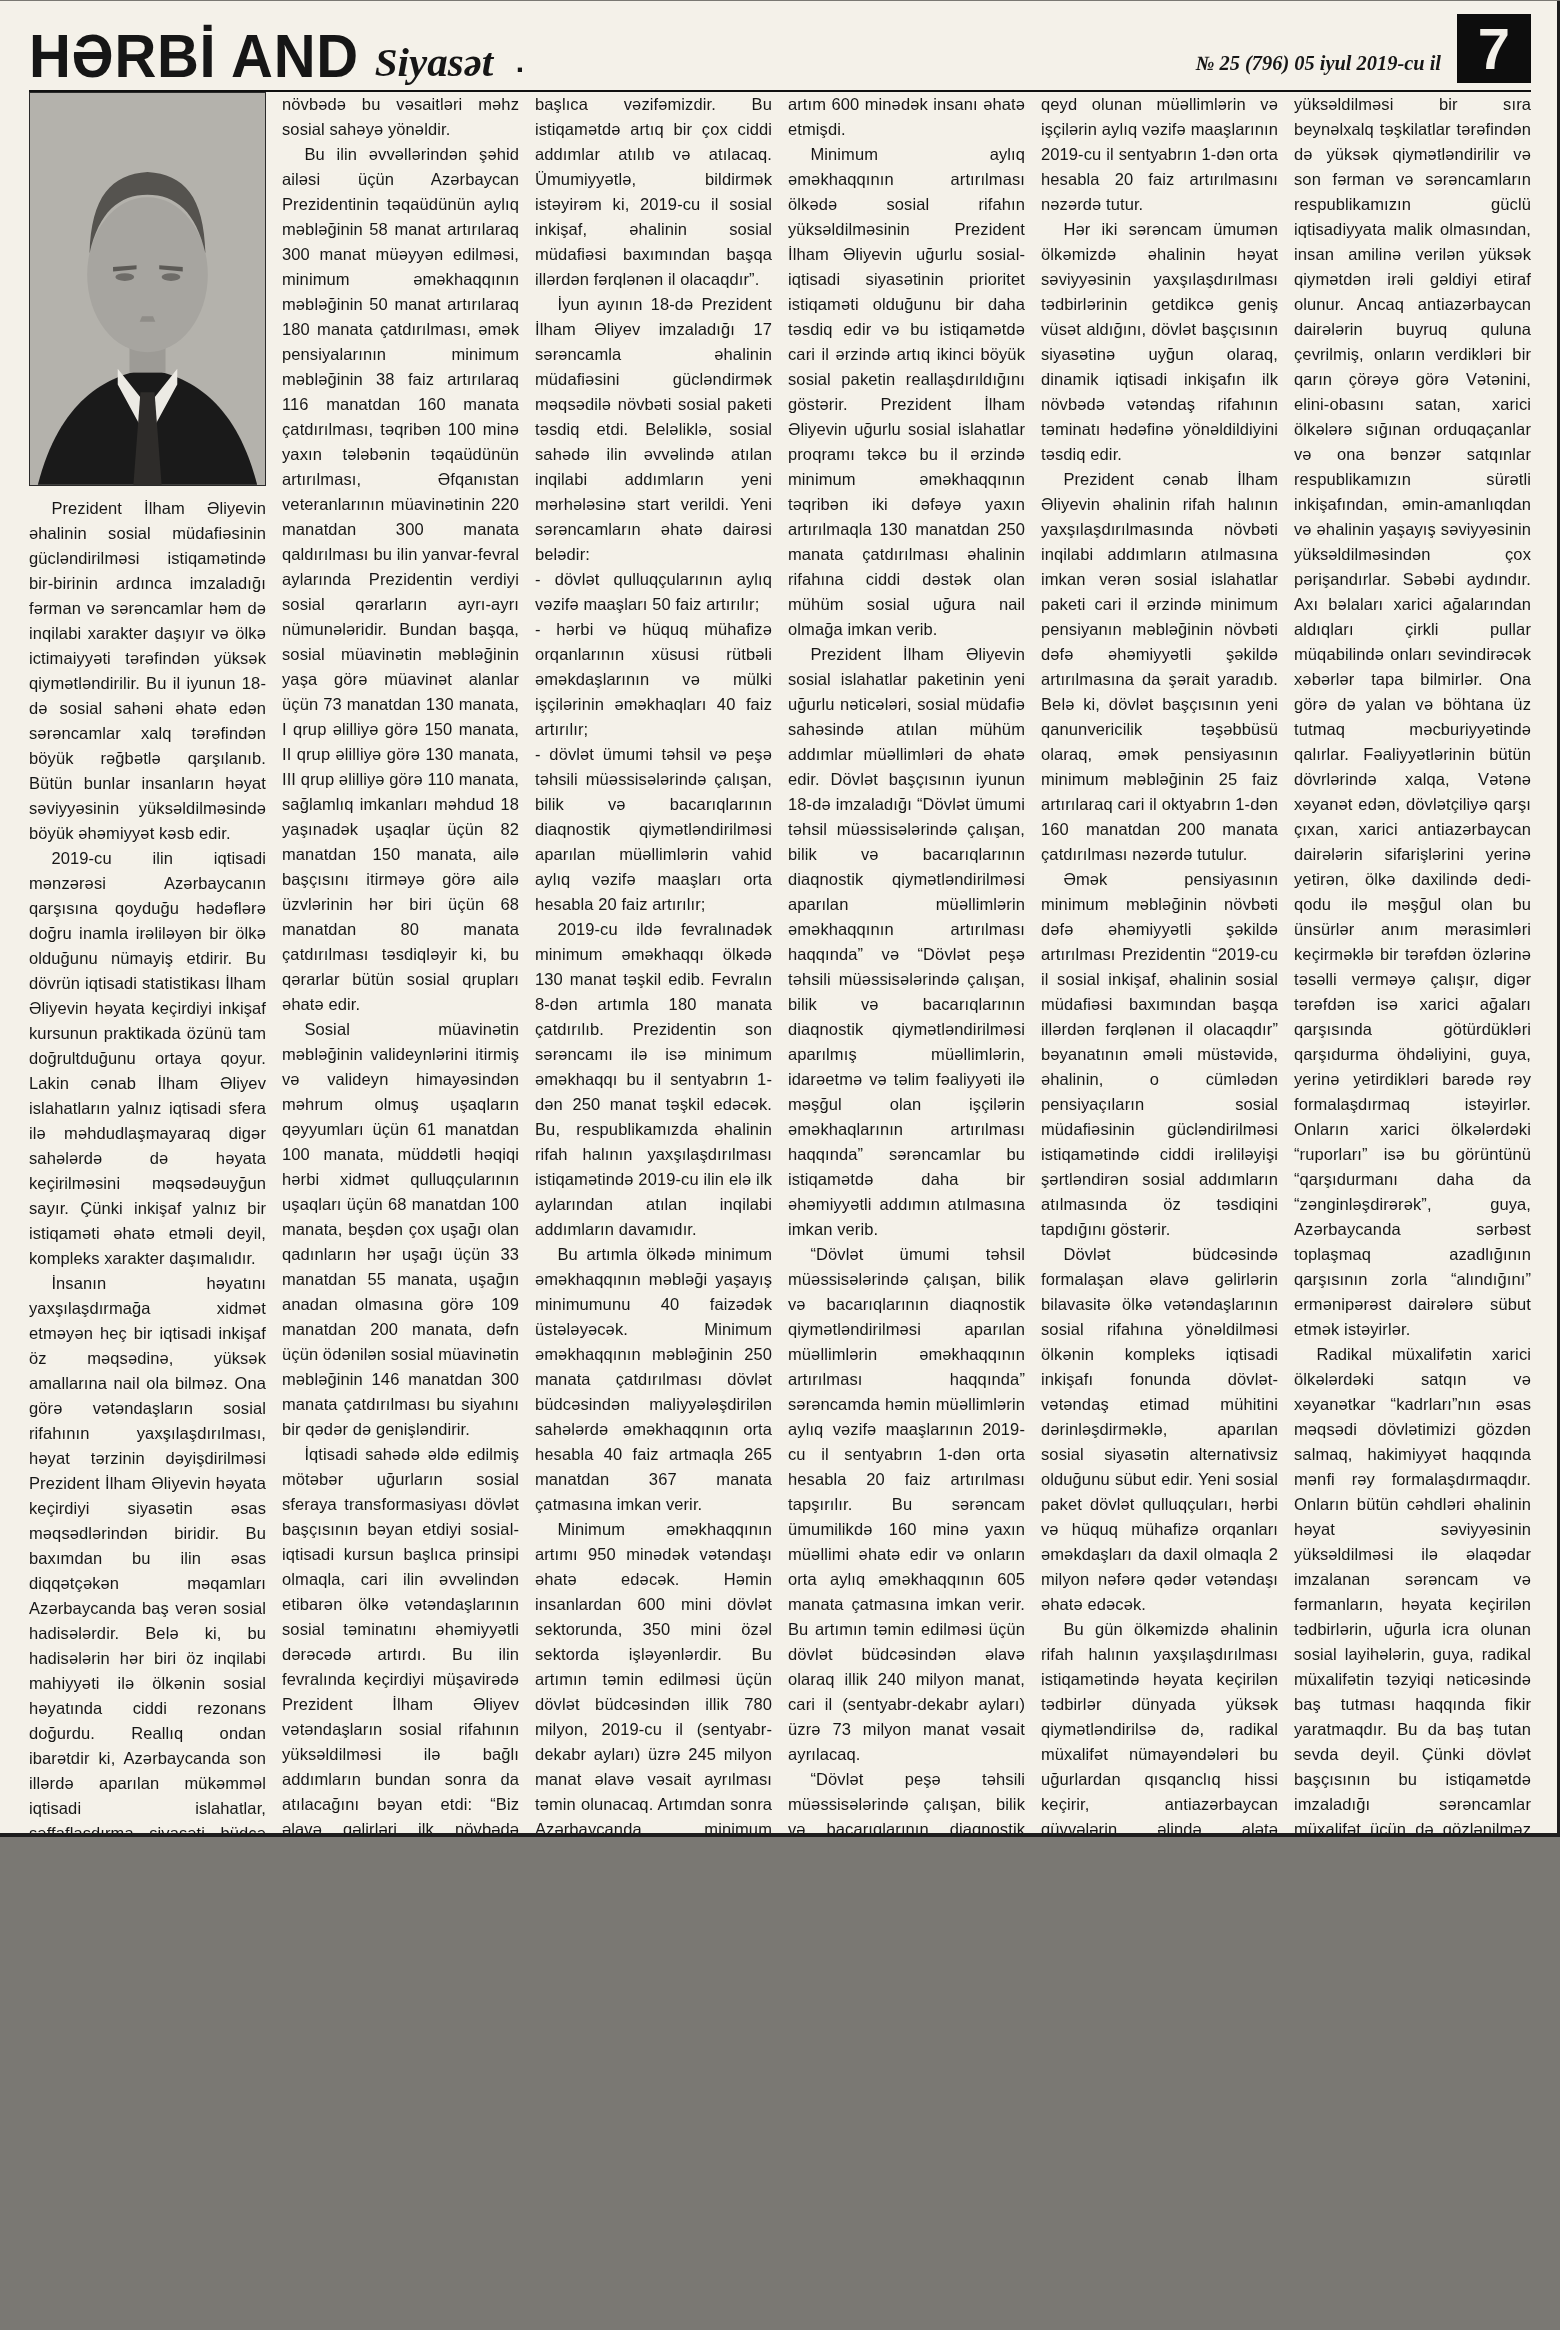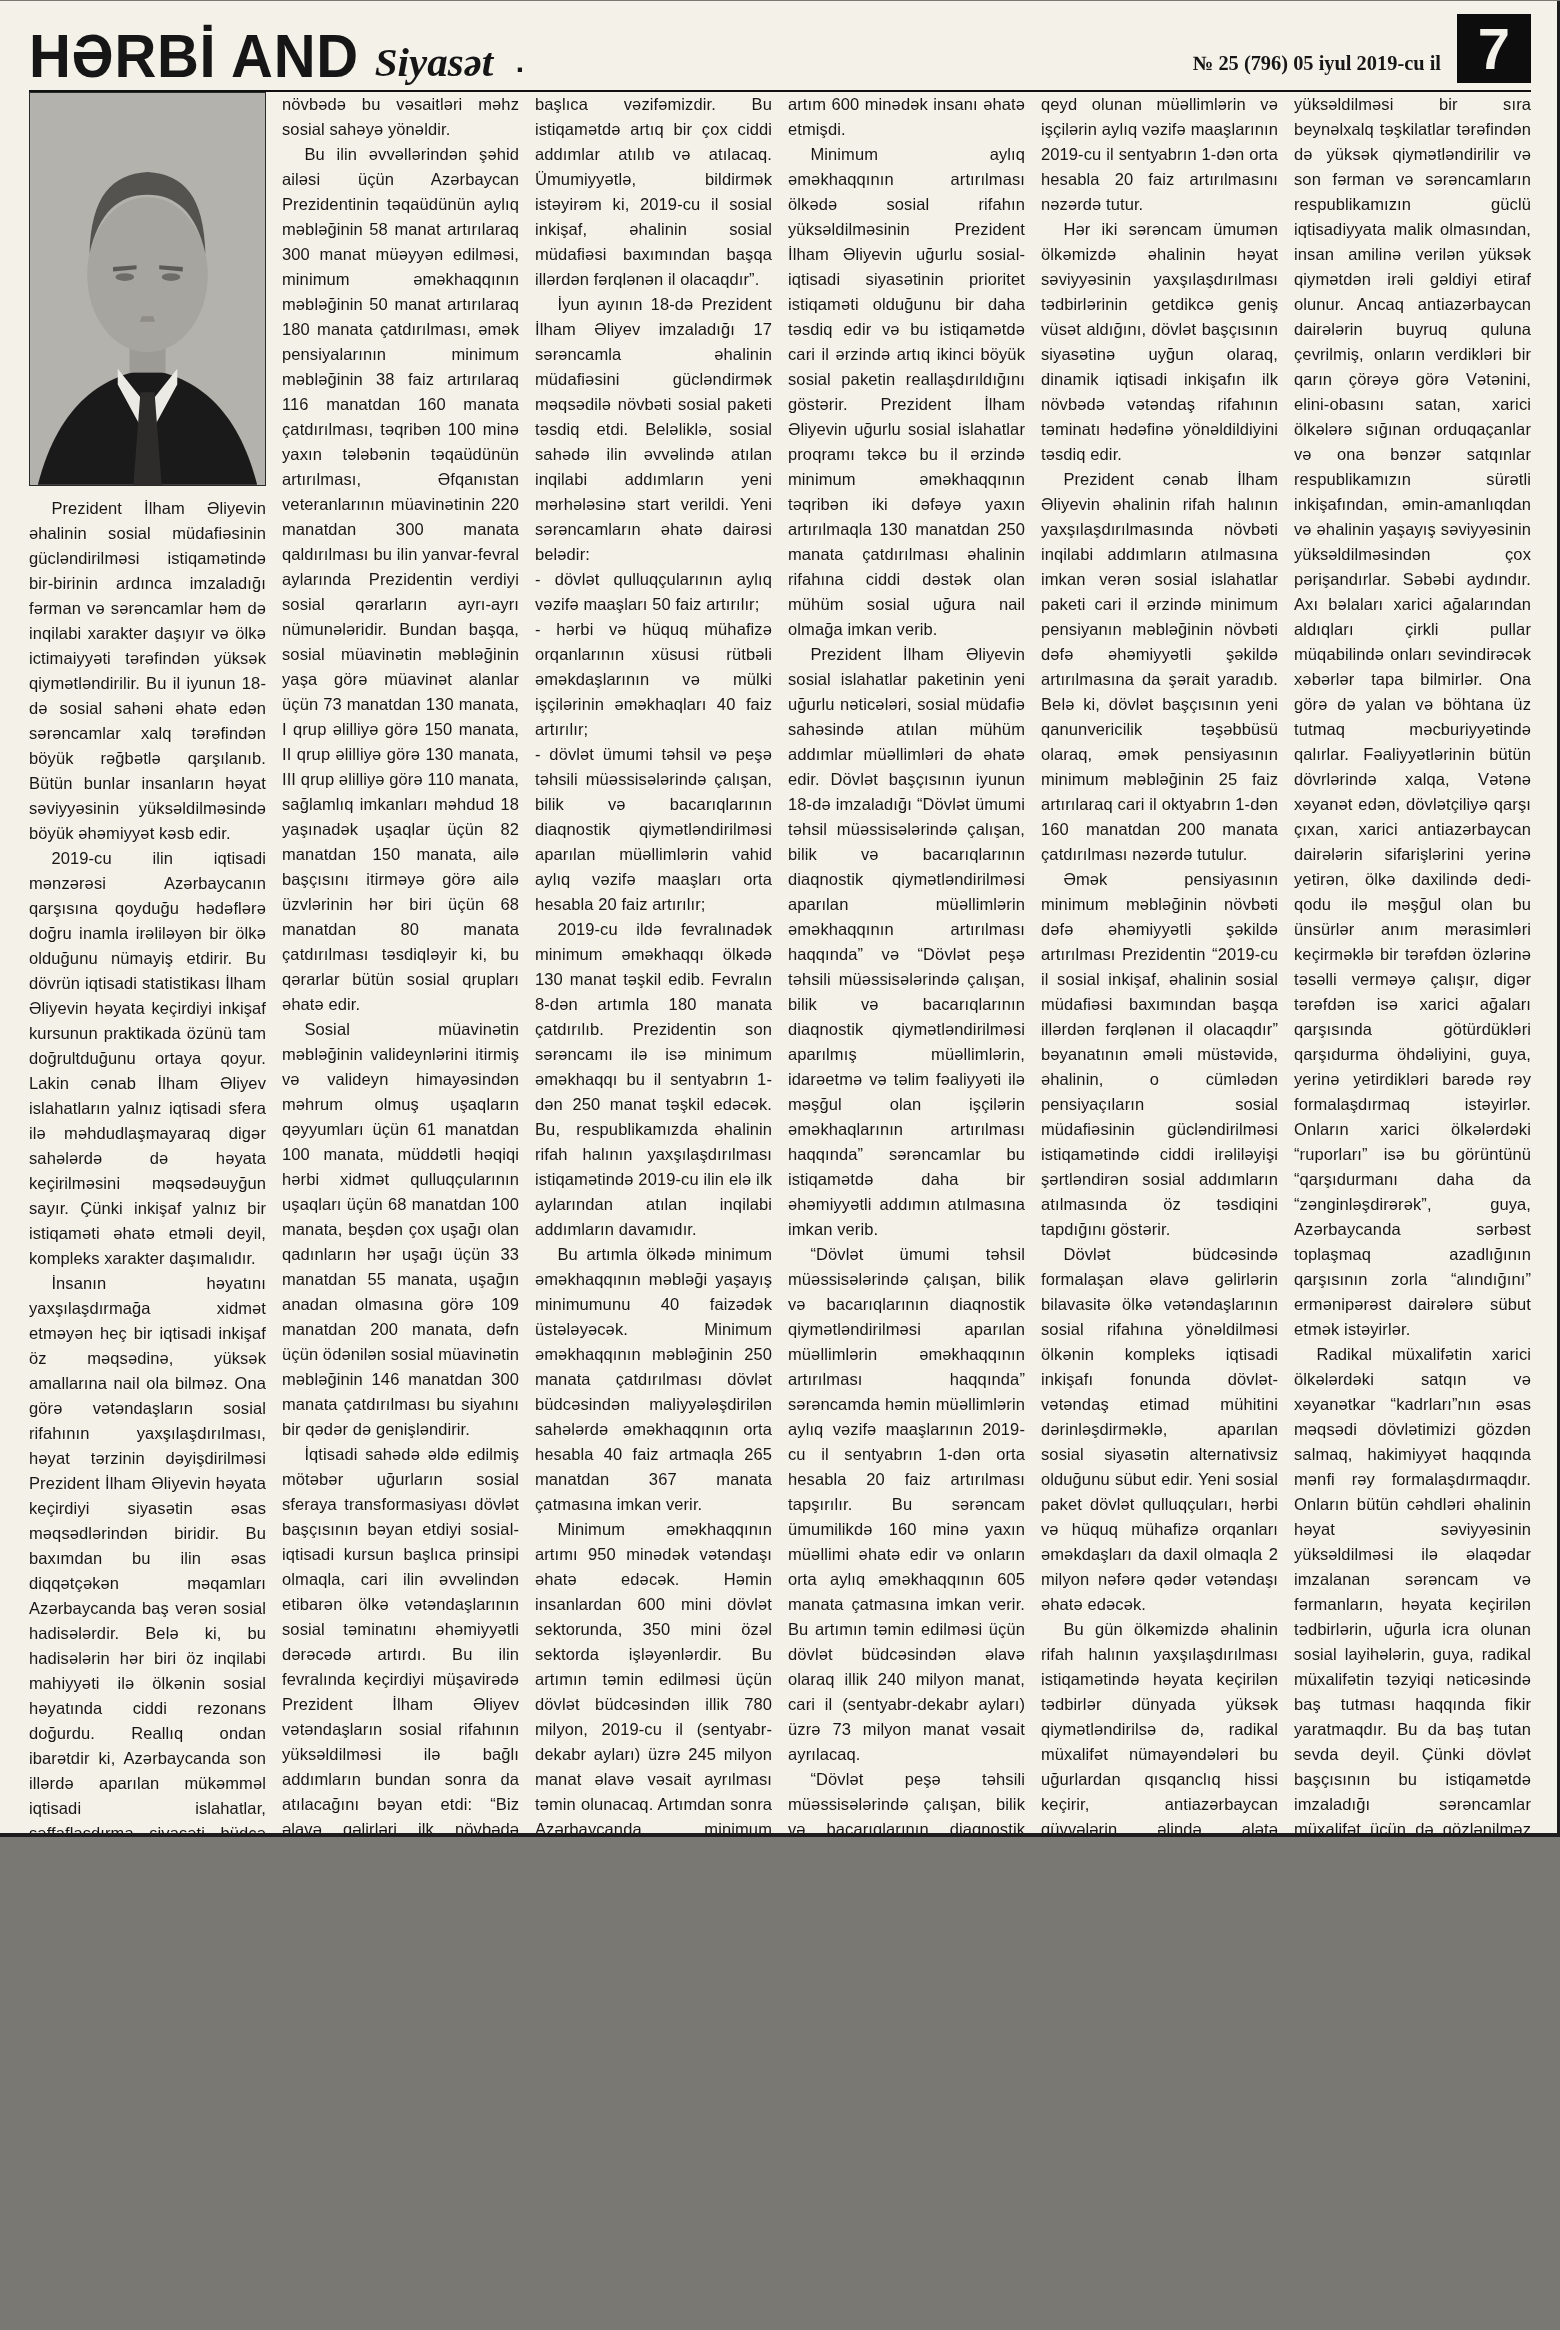--- a/index.html
+++ b/index.html
@@ -41,20 +41,21 @@
     font-size: 41px;
   }
   .section-dot {
     font-size: 30px;
     font-weight: 900;
     margin-left: 22.4px;
     vertical-align: 4px;
   }
   .issue {
     font-family: "Liberation Serif", serif;
+    font-style: italic;
     font-weight: 700;
     font-size: 20.4px;
     padding-bottom: 8px;
     white-space: nowrap;
   }
   .pagenum {
     width: 74px;
     height: 69px;
     background: #0d0d0d;
     color: #f4f1e9;

